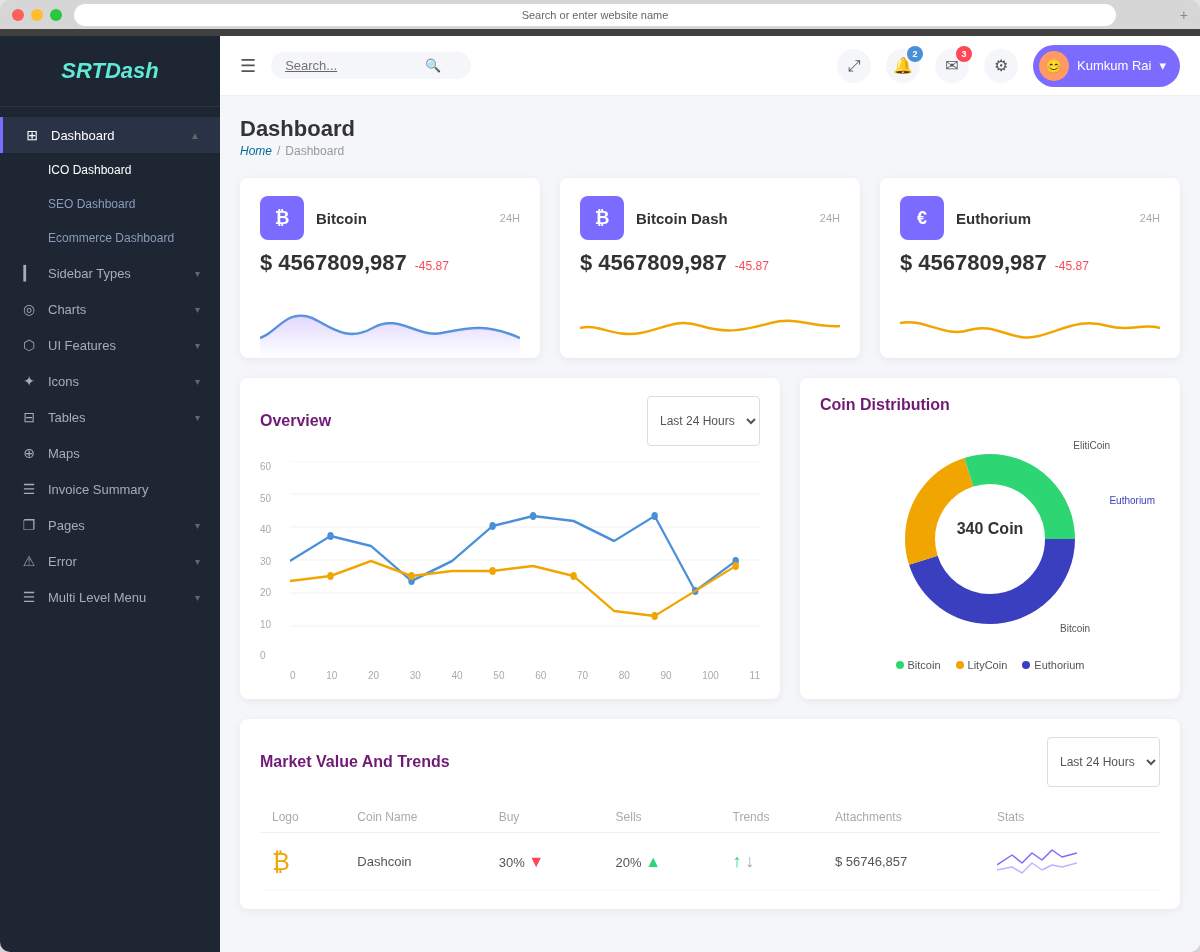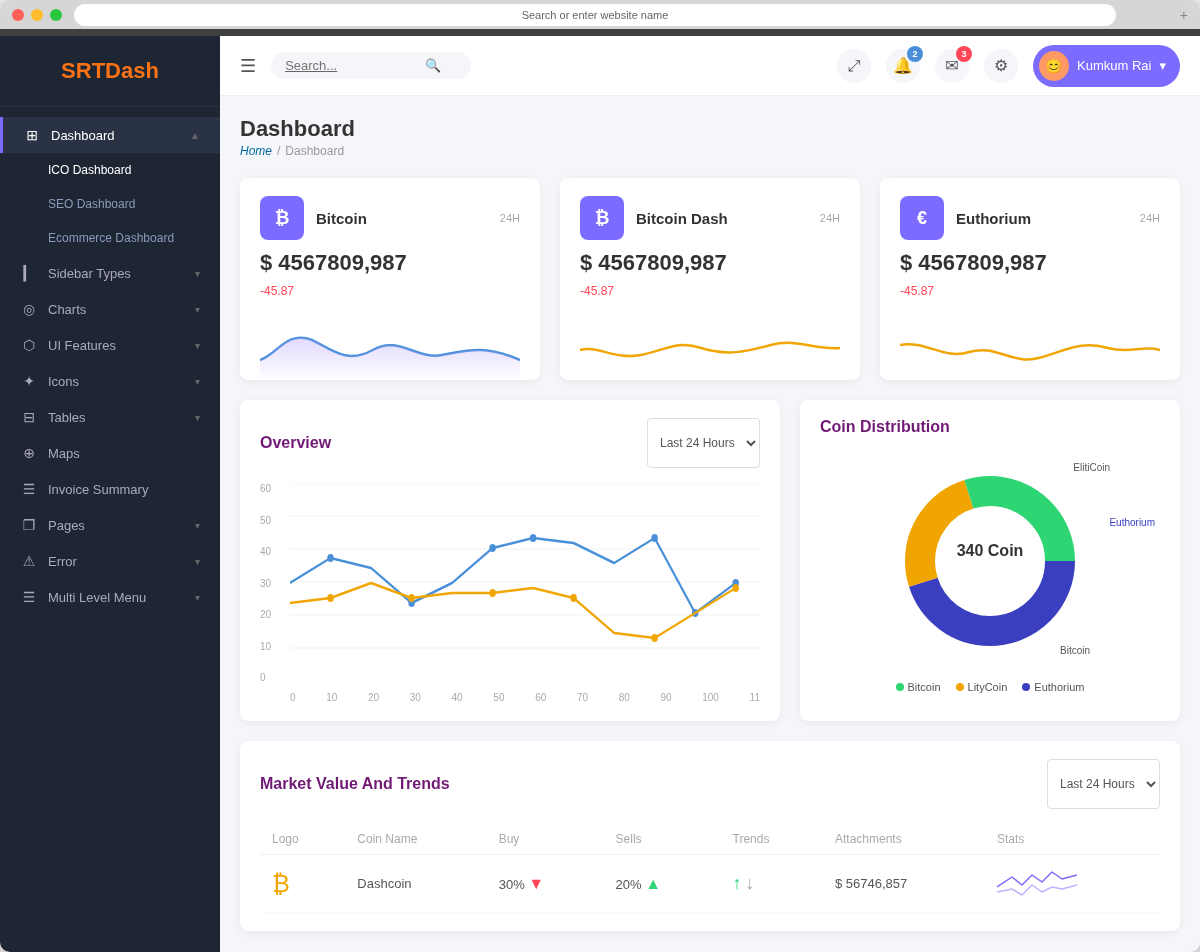--- a/index.html
+++ b/index.html
@@ -56,23 +56,24 @@
       display: flex;
       flex-direction: column;
       overflow-y: auto;
       flex-shrink: 0;
     }
 
     .sidebar-logo {
       padding: 22px 20px;
       font-size: 22px;
       font-weight: 700;
-      color: #f97316;
+      color: #5eead4;
       text-align: center;
       border-bottom: 1px solid #2a3245;
+      font-style: italic;
     }
 
     .sidebar-nav { padding: 10px 0; }
 
     .sidebar-item {
       display: flex;
       align-items: center;
       padding: 10px 20px;
       cursor: pointer;
       font-size: 13px;
@@ -254,21 +255,21 @@
       color: #fff;
       font-size: 18px;
       font-weight: 700;
       margin-right: 12px;
       flex-shrink: 0;
     }
 
     .crypto-name { font-size: 15px; font-weight: 600; color: #333; flex: 1; }
     .crypto-period { font-size: 11px; color: #aaa; }
 
-    .crypto-value-row { display: flex; align-items: baseline; gap: 8px; margin-bottom: 12px; flex-direction: column; }
+    .crypto-value-row { display: flex; align-items: baseline; gap: 8px; margin-bottom: 12px; }
     .crypto-value { font-size: 22px; font-weight: 700; color: #333; }
     .crypto-change { font-size: 12px; color: #ff4757; }
 
     .crypto-chart { height: 70px; position: relative; }
 
     .chart-svg { width: 100%; height: 70px; }
 
     
     .charts-row { display: grid; grid-template-columns: 1fr 380px; gap: 20px; margin-bottom: 20px; }
 

